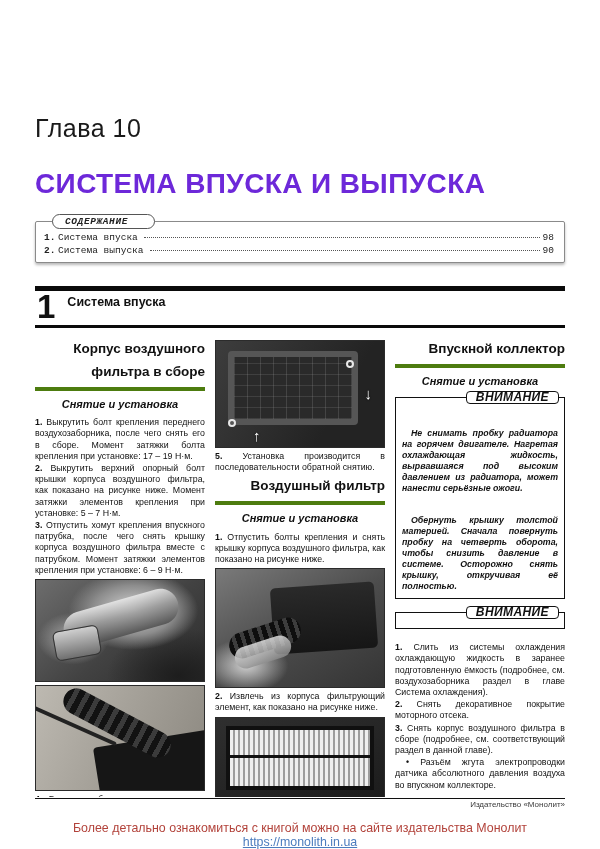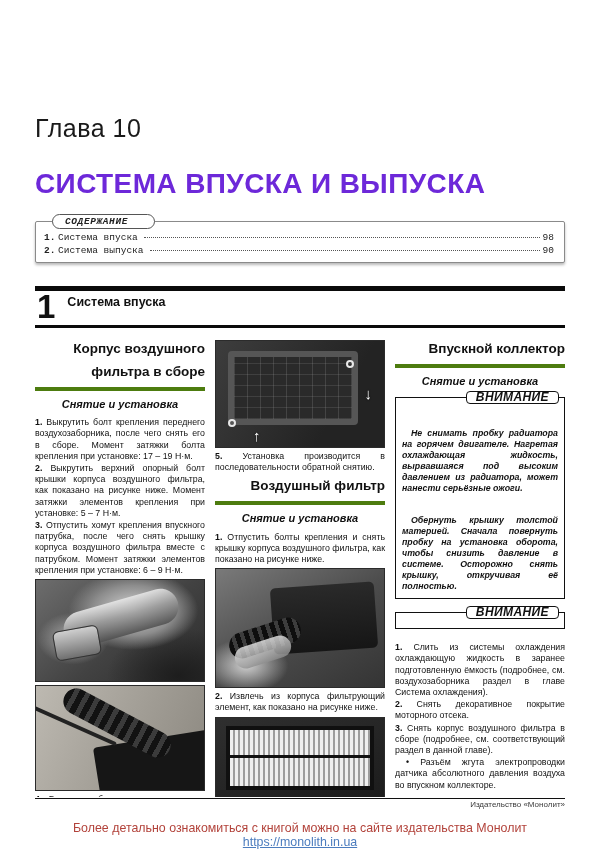--- a/index.html
+++ b/index.html
@@ -173,21 +173,21 @@
         </div>
         <p class="step"><b>3.</b> <span>Установка производится в последовательности обратной снятию.</span></p>
       </div>
 
       <div class="col">
         <h3>Впускной коллектор</h3>
         <h4>Снятие и установка</h4>
         <div class="warn">
           <div class="warn-tab">ВНИМАНИЕ</div>
           <p>Не снимать пробку радиатора на горячем двигателе. Нагретая охлаждающая жидкость, вырвавшаяся под высоким давлением из радиатора, может нанести серьёзные ожоги.</p>
-          <p>Обернуть крышку толстой материей. Сначала повернуть пробку на установка оборота, чтобы снизить давление в системе. Осторожно снять крышку, откручивая её полностью.</p>
+          <p>Обернуть крышку толстой материей. Сначала повернуть пробку на четверть оборота, чтобы снизить давление в системе. Осторожно снять крышку, откручивая её полностью.</p>
         </div>
         <div class="warn">
           <div class="warn-tab">ВНИМАНИЕ</div>
         </div>
         <p class="step"><b>1.</b> <span>Слить из системы охлаждения охлаждающую жидкость в заранее подготовленную ёмкость (подробнее, см. воздухозаборника раздел в главе Система охлаждения).</span></p>
         <p class="step"><b>2.</b> <span>Снять декоративное покрытие моторного отсека.</span></p>
         <p class="step"><b>3.</b> <span>Снять корпус воздушного фильтра в сборе (подробнее, см. соответствующий раздел в данной главе).</span></p>
         <p class="step bullet"><b>•</b> <span>Разъём жгута электропроводки датчика абсолютного давления воздуха во впускном коллекторе.</span></p>
 
       </div>

